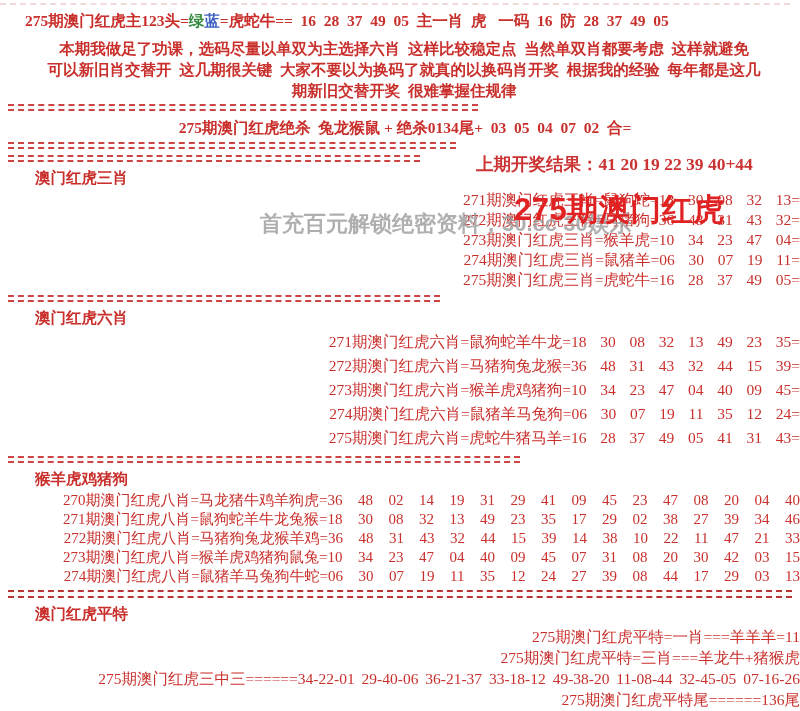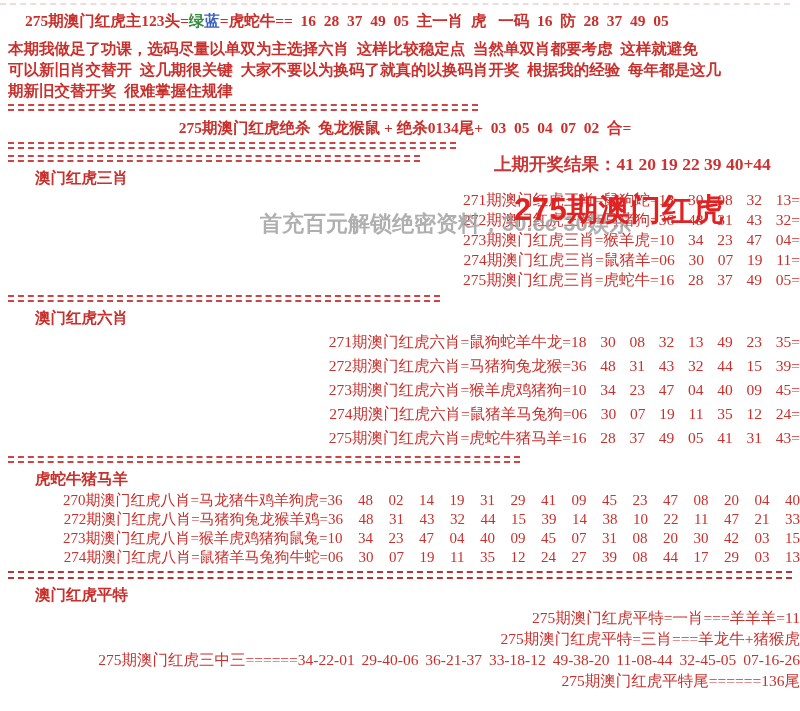--- a/index.html
+++ b/index.html
@@ -7,38 +7,38 @@
     width:800px;height:711px;background:#ffffff;overflow:hidden;position:relative;
     font-family:"Liberation Serif","DejaVu Serif",serif;
     color:#c9302c;
   }
   .page{position:relative;width:800px;height:711px;}
   
   .sliver{height:2px;margin:1px 0 0 0;border-bottom:2px dashed #f3dada;width:790px;}
   .headline{margin:6px 0 0 25px;font-size:15.5px;line-height:20px;font-weight:600;white-space:pre;}
   .green{color:#348a3e;}
   .blue{color:#3b5fc0;}
-  .intro{margin:7px 0 0 8px;font-size:15.5px;font-weight:600;}
+  .intro{margin:7px 0 0 8px;font-size:15.5px;font-weight:600;text-align:center;}
   .intro div{line-height:21px;white-space:pre;}
   .divider{border-top:2px dashed #cc4444;border-bottom:2px dashed #cc4444;height:3px;}
   .w470{width:470px;margin:3px 0 0 8px;}
   .w455{width:448px;margin:4px 0 0 8px;}
   .w420{width:412px;margin:6px 0 0 8px;}
   .w440{width:432px;margin:5px 0 0 8px;}
   .w520{width:512px;margin:6px 0 0 8px;}
   .full{width:784px;margin:4px 0 0 8px;height:4px;border-top-color:#b93535;border-bottom-color:#b93535;}
   .juesha{margin:7px 0 0 10px;font-size:15.5px;line-height:20px;font-weight:600;white-space:pre;text-align:center;}
   .section-title{margin:6px 0 2px 35px;font-size:15.5px;line-height:20px;font-weight:bold;}
   .frow{margin-left:16px;font-size:15.5px;font-weight:400;white-space:pre;word-spacing:3px;text-align:right;}
   .lh20{line-height:20px;}
   .lh24{line-height:24px;}
   .lh19{line-height:19px;font-size:15px;word-spacing:4px;}
   .lh21{line-height:21px;}
   
-  .last-result{position:absolute;left:494px;top:151px;font-size:17.5px;font-weight:bold;white-space:nowrap;color:#cc3333;z-index:2;}
+  .last-result{position:absolute;left:476px;top:151px;font-size:17.5px;font-weight:bold;white-space:nowrap;color:#cc3333;z-index:2;}
   .big-title{position:absolute;left:514px;top:188px;font-size:31px;font-weight:bold;
     font-family:"Liberation Sans","DejaVu Sans",sans-serif;color:#e02222;white-space:nowrap;z-index:4;letter-spacing:0.5px;}
   .watermark{position:absolute;left:260px;top:208px;font-size:22px;font-weight:bold;
     font-family:"Liberation Sans","DejaVu Sans",sans-serif;color:#9c9c9c;opacity:.8;white-space:nowrap;z-index:3;}
 </style>
 </head>
 <body>
 
 <div class="page">
 
@@ -70,22 +70,23 @@
 
   <div class="section-title">澳门红虎六肖</div>
   <div class="frow lh24">271期澳门红虎六肖=鼠狗蛇羊牛龙=18  30  08  32  13  49  23  35=</div>
   <div class="frow lh24">272期澳门红虎六肖=马猪狗兔龙猴=36  48  31  43  32  44  15  39=</div>
   <div class="frow lh24">273期澳门红虎六肖=猴羊虎鸡猪狗=10  34  23  47  04  40  09  45=</div>
   <div class="frow lh24">274期澳门红虎六肖=鼠猪羊马兔狗=06  30  07  19  11  35  12  24=</div>
   <div class="frow lh24">275期澳门红虎六肖=虎蛇牛猪马羊=16  28  37  49  05  41  31  43=</div>
 
   <div class="divider w520"></div>
 
-  <div class="section-title">虎蛇牛猪马羊</div>
+  <div class="section-title">猴羊虎鸡猪狗</div>
   <div class="frow lh19">270期澳门红虎八肖=马龙猪牛鸡羊狗虎=36  48  02  14  19  31  29  41  09  45  23  47  08  20  04  40</div>
+  <div class="frow lh19">271期澳门红虎八肖=鼠狗蛇羊牛龙兔猴=18  30  08  32  13  49  23  35  17  29  02  38  27  39  34  46</div>
   <div class="frow lh19">272期澳门红虎八肖=马猪狗兔龙猴羊鸡=36  48  31  43  32  44  15  39  14  38  10  22  11  47  21  33</div>
   <div class="frow lh19">273期澳门红虎八肖=猴羊虎鸡猪狗鼠兔=10  34  23  47  04  40  09  45  07  31  08  20  30  42  03  15</div>
   <div class="frow lh19">274期澳门红虎八肖=鼠猪羊马兔狗牛蛇=06  30  07  19  11  35  12  24  27  39  08  44  17  29  03  13</div>
 
   <div class="divider full"></div>
 
   <div class="section-title">澳门红虎平特</div>
   <div class="frow lh21">275期澳门红虎平特=一肖===羊羊羊=11</div>
   <div class="frow lh21">275期澳门红虎平特=三肖===羊龙牛+猪猴虎</div>
   <div class="frow lh21">275期澳门红虎三中三======34-22-01 29-40-06 36-21-37 33-18-12 49-38-20 11-08-44 32-45-05 07-16-26</div>

